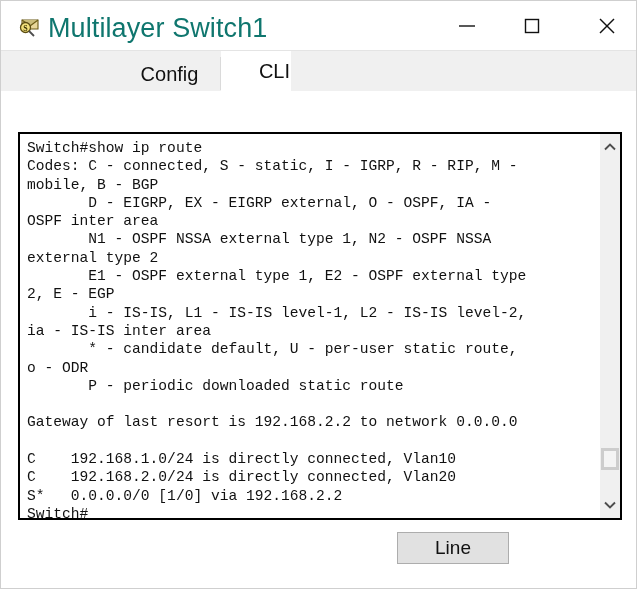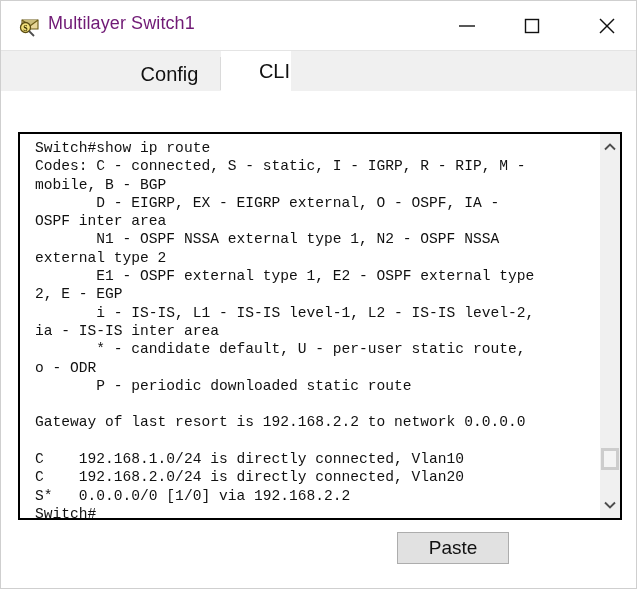--- a/index.html
+++ b/index.html
@@ -31,22 +31,22 @@
     box-sizing: border-box;
   }
   .title-icon {
     position: absolute;
     left: 16px; top: 14px;
     width: 24px; height: 24px;
   }
   .title-text {
     position: absolute;
     left: 47px; top: 12px;
-    font-size: 18px;
-    color: #701a75;
+    font-size: 27px;
+    color: #0f766e;
     letter-spacing: 0.1px;
     white-space: nowrap;
   }
   .wbtn {
     position: absolute;
     top: 8px;
     width: 46px;
     height: 34px;
     cursor: default;
   }
@@ -123,21 +123,21 @@
     box-sizing: border-box;
     background: #ffffff;
     overflow: hidden;
   }
   .terminal-text {
     position: absolute;
     left: 0; top: 0;
     width: 580px;
     height: 100%;
     margin: 0;
-    padding: 5px 4px 0 15px;
+    padding: 5px 4px 0 7px;
     box-sizing: border-box;
     font-family: "Liberation Mono", "DejaVu Sans Mono", monospace;
     font-size: 14.6px;
     line-height: 18.3px;
     color: #111111;
     white-space: pre;
     overflow: hidden;
   }
 
   
@@ -283,17 +283,17 @@
         </div>
         <div class="sb-arrow sb-down">
           <svg width="14" height="10" viewBox="0 0 14 10">
             <polyline points="2,2.5 7,7.5 12,2.5" fill="none" stroke="#4d4d4d" stroke-width="1.9"></polyline>
           </svg>
         </div>
       </div>
     </div>
 
     <div class="btn btn-copy">
-      <span>Paste</span>
+      <span>Line</span>
     </div>
   </div>
 
 </div>
 
 </body></html>

